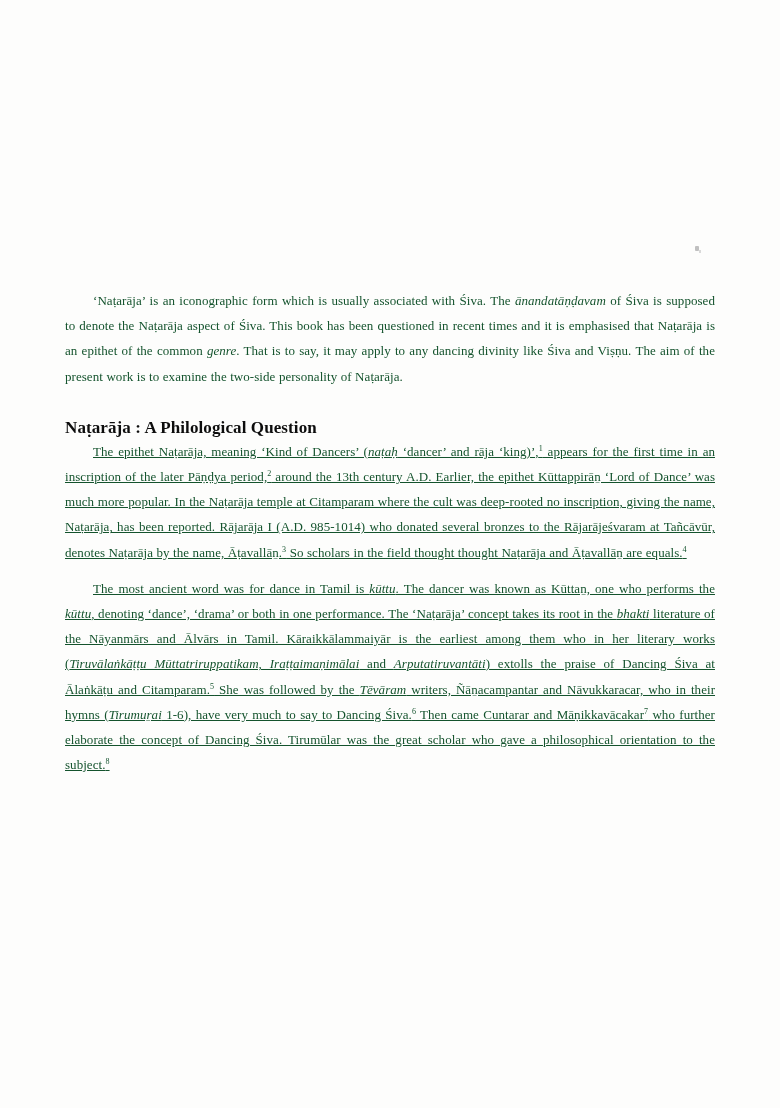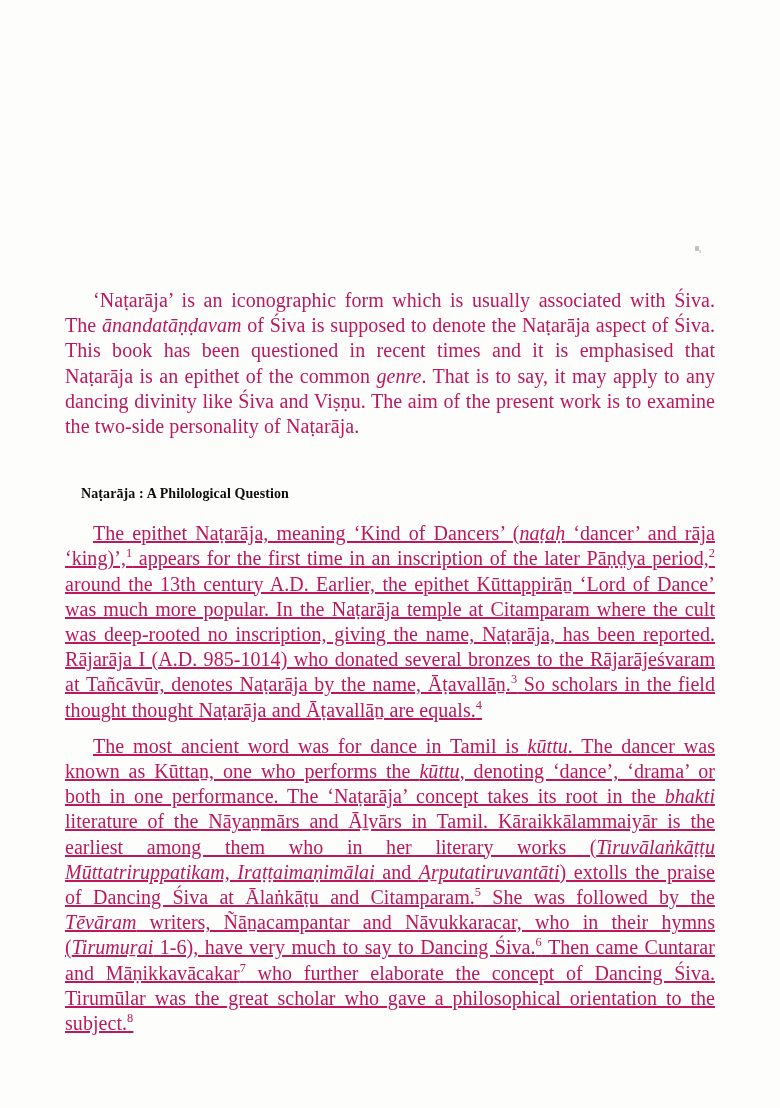--- a/index.html
+++ b/index.html
@@ -27,42 +27,42 @@
     position: absolute;
     left: 65px;
     top: 288px;
     width: 650px;
   }
 
   .para {
     margin: 0;
     text-align: justify;
     text-justify: inter-word;
-    font-size: 20px;
+    font-size: 13px;
     line-height: 25.2px;
     letter-spacing: 0.05px;
     word-spacing: 0.2px;
-    color: #be185d;
+    color: #14532d;
   }
 
   .para.first-block {
     text-indent: 28px;
   }
 
   .para.indent {
     text-indent: 28px;
     text-decoration: underline;
   }
 
   .gap-before-heading { height: 27px; }
   .gap-small { height: 11px; }
 
   .heading {
-    margin: 16px;
-    font-size: 14px;
+    margin: 0;
+    font-size: 17px;
     line-height: 23px;
     font-weight: bold;
     letter-spacing: 0.1px;
     color: #0d0d0d;
   }
 
   .it {
     font-style: italic;
   }
 

